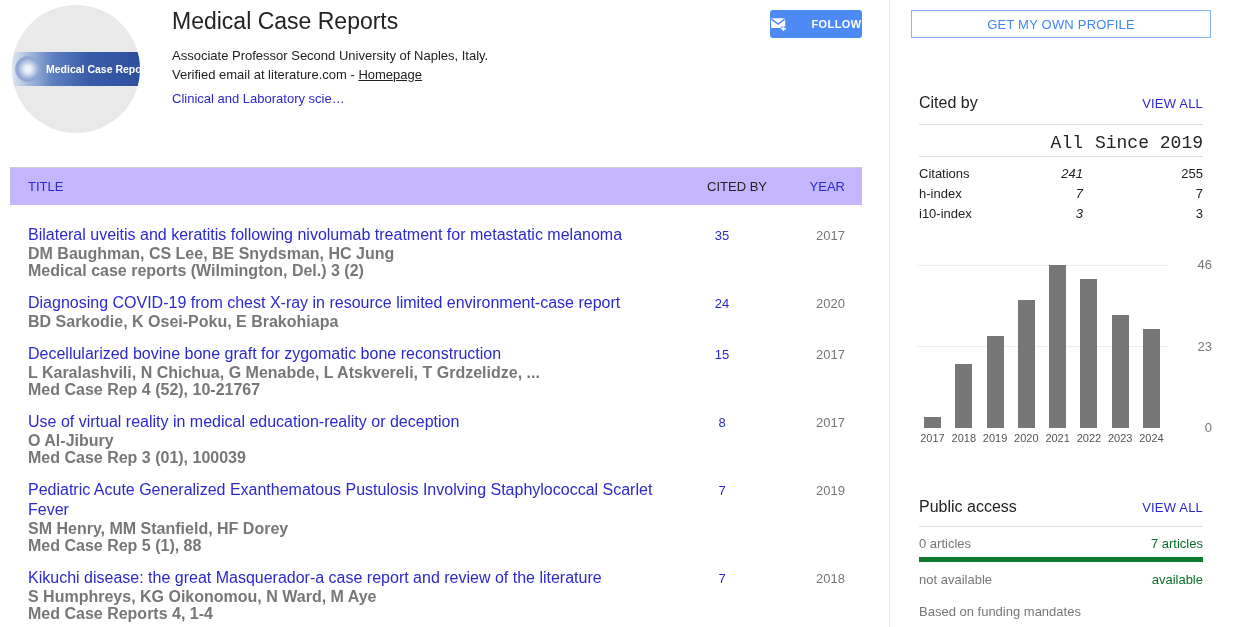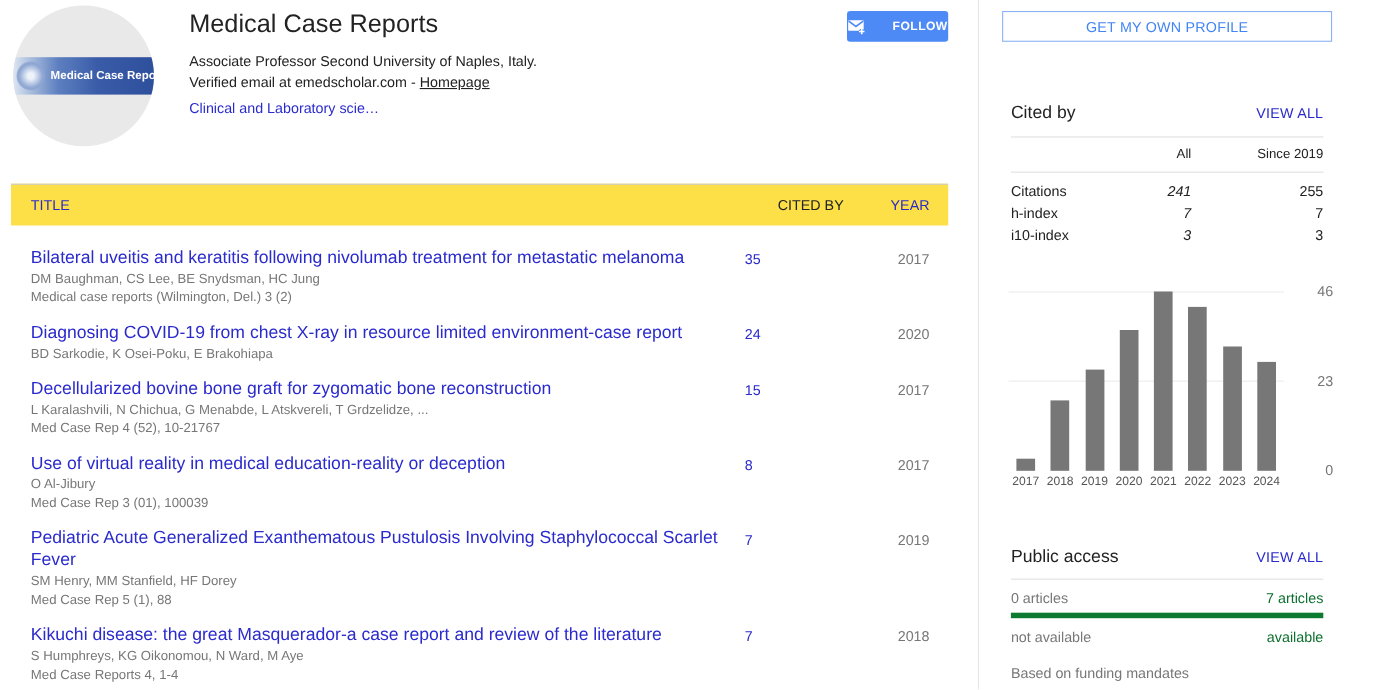--- a/index.html
+++ b/index.html
@@ -35,48 +35,48 @@
 
   .follow-btn { position: absolute; left: 770px; top: 10px; width: 92px; height: 28px;
             background: #4d8af5; border: none; border-radius: 3px; color: #fff;
             font-family: "Liberation Sans", sans-serif; font-size: 11px; font-weight: bold;
             letter-spacing: 0.4px; display: flex; align-items: center; justify-content: center;
             gap: 23px; cursor: pointer; }
   .follow-btn svg { overflow: visible; }
 
   
   .pub-table { position: absolute; left: 10px; top: 167px; width: 852px; }
-  .pub-header { display: flex; align-items: center; height: 38px; background: #fde047;
+  .pub-header { display: flex; align-items: center; height: 38px; background: #c4b5fd;
             border-top: 1px solid #ccc; padding: 0 17px 0 18px; font-size: 13px; }
   .h-title { flex: 1; color: #2a2acd; }
   .h-cited { width: 90px; text-align: right; color: #222; }
   .h-year  { width: 78px; text-align: right; color: #2a2acd; }
 
   .pub-rows { padding-top: 20px; }
   .pub-row { display: flex; align-items: flex-start; padding: 0 17px 0 18px; margin-bottom: 14px; }
   .pub-main { flex: 1; min-width: 0; padding-right: 12px; }
   .pub-title { font-size: 16px; line-height: 20px; color: #2a2acd; }
-  .pub-authors, .pub-venue { font-size: 12px; line-height: 17px; color: #777; }
-  .pub-cited { width: 90px; text-align: left; font-size: 13px; color: #2a2acd; padding-top: 3px; }
+  .pub-authors, .pub-venue { font-size: 16px; line-height: 17px; color: #777; font-weight: bold; }
+  .pub-cited { width: 90px; text-align: center; font-size: 13px; color: #2a2acd; padding-top: 3px; }
   .pub-year  { width: 78px; text-align: right; font-size: 13px; color: #777; padding-top: 3px; }
 
   
   .sidebar { position: absolute; left: 910px; top: 0; width: 302px; height: 627px; }
   .get-profile-btn { position: absolute; top: 10px; left: 1px; width: 300px; height: 28px;
             background: #fff; border: 1px solid #8ab2f6; color: #4285f4;
             font-family: "Liberation Sans", sans-serif; font-size: 13px; letter-spacing: 0.2px;
             display: flex; align-items: center; justify-content: center; cursor: pointer; }
 
   .sb-row { position: absolute; left: 9px; right: 9px; display: flex;
             justify-content: space-between; align-items: baseline; }
   .sb-heading { font-size: 16px; color: #222; }
   .view-all { font-size: 13px; color: #2a2acd; letter-spacing: 0.2px; }
   .sb-hr { position: absolute; left: 9px; right: 9px; height: 1px; background: #e0e0e0; }
 
-  .cited-cols { position: absolute; top: 133px; left: 9px; right: 9px; display: flex; font-size: 12px; color: #222; }
+  .cited-cols { position: absolute; top: 133px; left: 9px; right: 9px; display: flex; font-size: 18px; color: #222; font-family: Liberation Mono, monospace; }
   .cc-spacer { flex: 1; }
   .cc-all { width: 70px; text-align: right; }
   .cc-since { width: 120px; text-align: right; }
 
   .cited-rows { position: absolute; top: 166px; left: 9px; right: 9px; font-size: 13px; }
   .metric-row { display: flex; height: 20px; align-items: flex-start; }
   .metric-label { flex: 1; color: #222; }
   .metric-all { width: 70px; text-align: right; color: #222; font-style: italic; }
   .metric-since { width: 120px; text-align: right; color: #222; }
 
@@ -111,21 +111,21 @@
 <div class="avatar">
   <div class="avatar-banner">
     <div class="avatar-swirl"></div>
     <div class="avatar-banner-text">Medical Case Reports</div>
   </div>
 </div>
 
 <div class="profile-name">Medical Case Reports</div>
 <div class="profile-line1">Associate Professor Second University of Naples, Italy.</div>
 <div class="profile-line2">
-  <span>Verified email at emedscholar.com - </span><a class="homepage-link">Homepage</a>
+  <span>Verified email at literature.com - </span><a class="homepage-link">Homepage</a>
 </div>
 <div class="profile-interests">
   <a class="interest-link">Clinical and Laboratory scie…</a>
 </div>
 
 <button class="follow-btn">
   <svg width="18" height="15" viewBox="0 0 20 17">
     <rect x="1" y="1.5" width="16" height="11" rx="1.2" fill="#ffffff"></rect>
     <path d="M1.5 2.5 L9 8 L16.5 2.5" stroke="#4d8af5" stroke-width="1.7" fill="none"></path>
     <path d="M15 10.5 V16 M12.2 13.2 H17.8" stroke="#4d8af5" stroke-width="3.4"></path>

